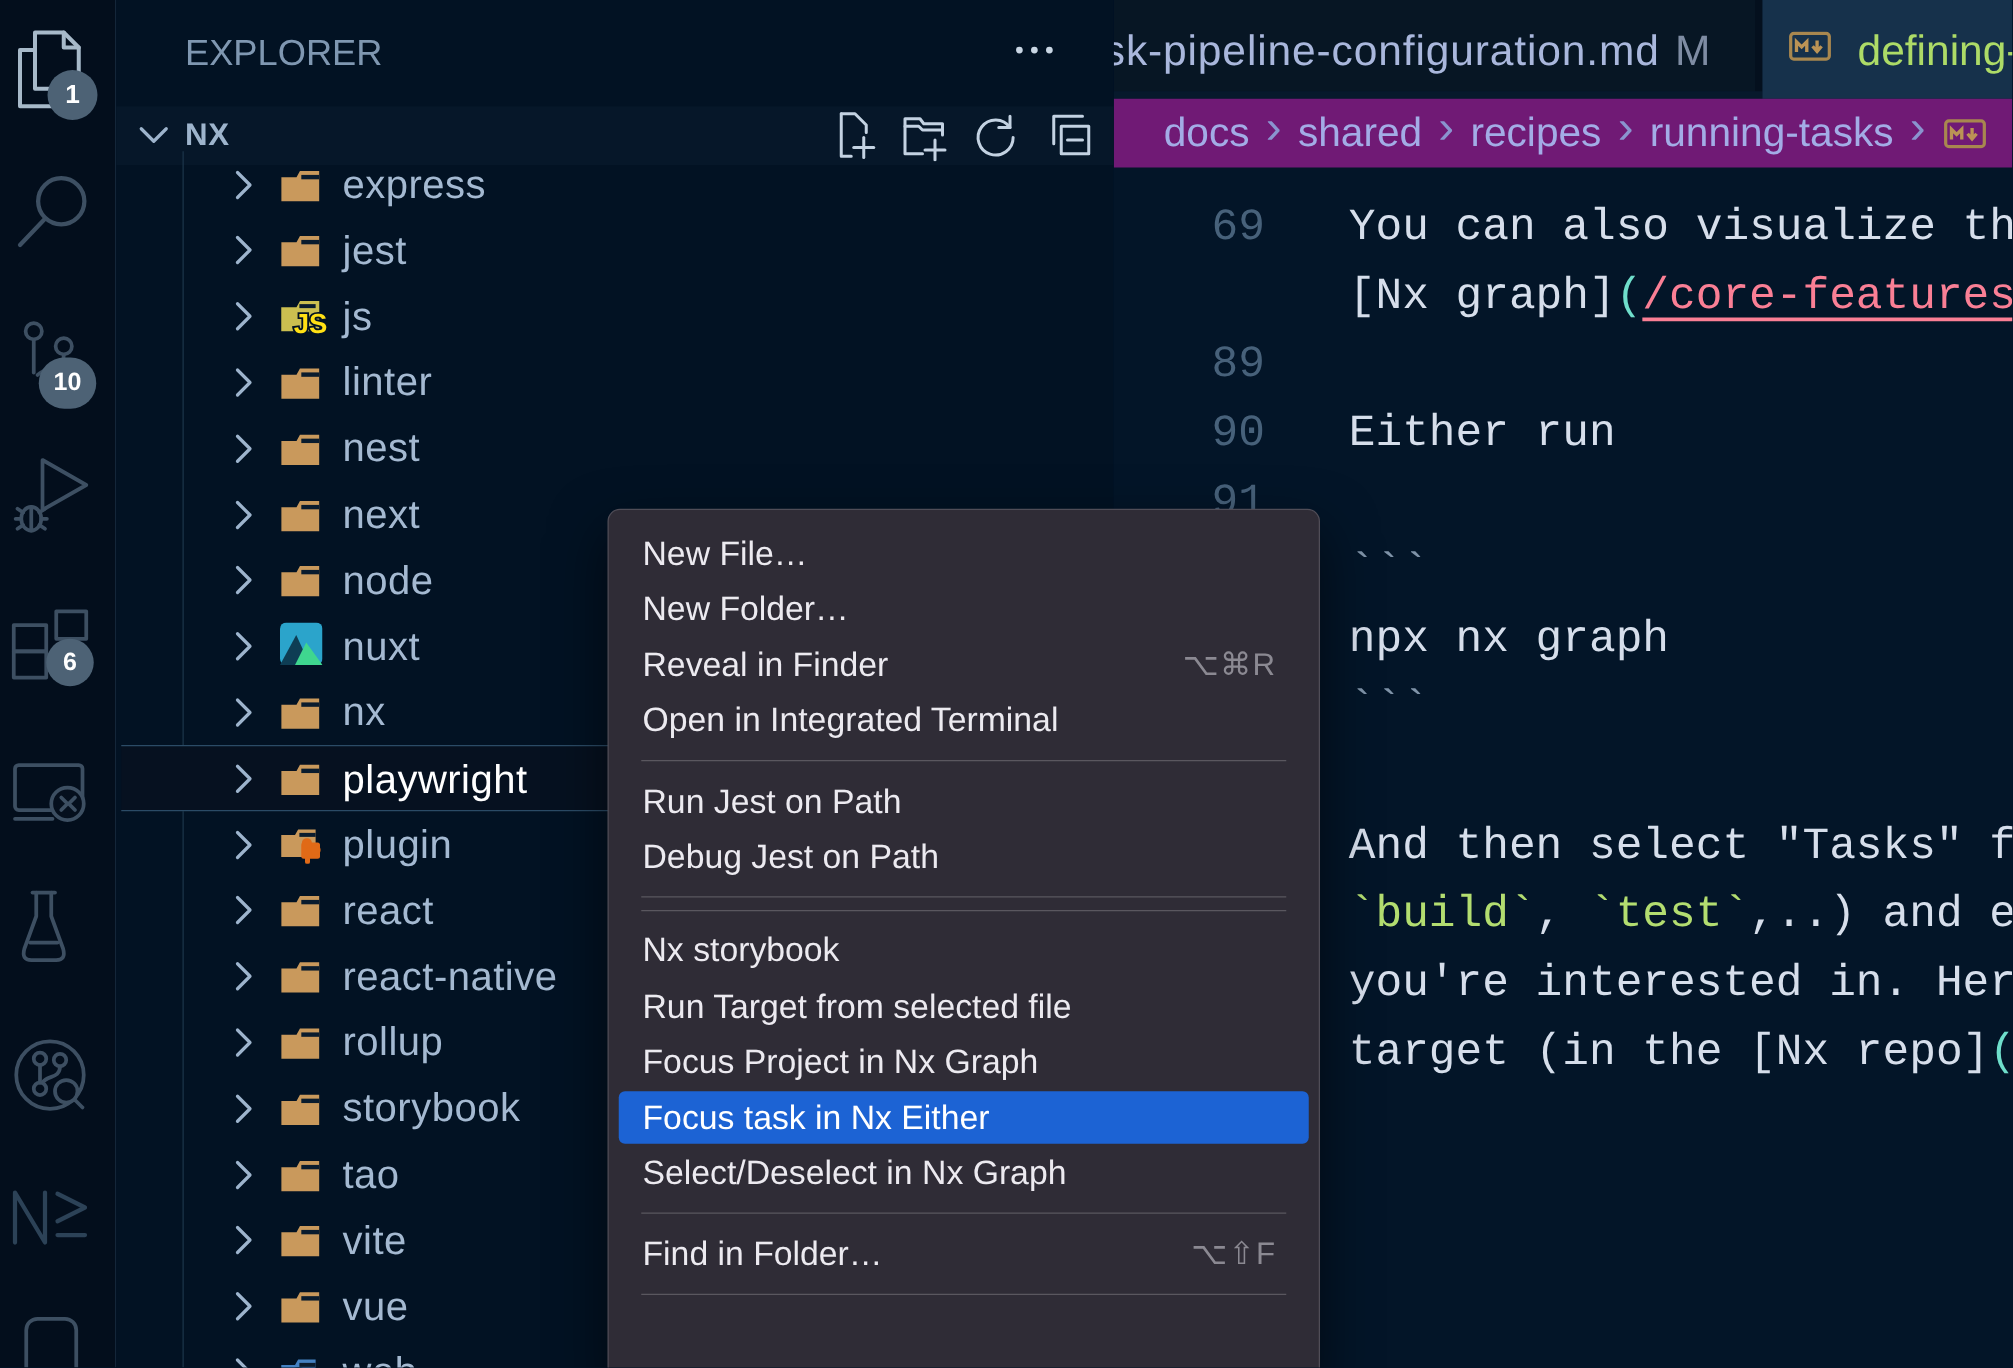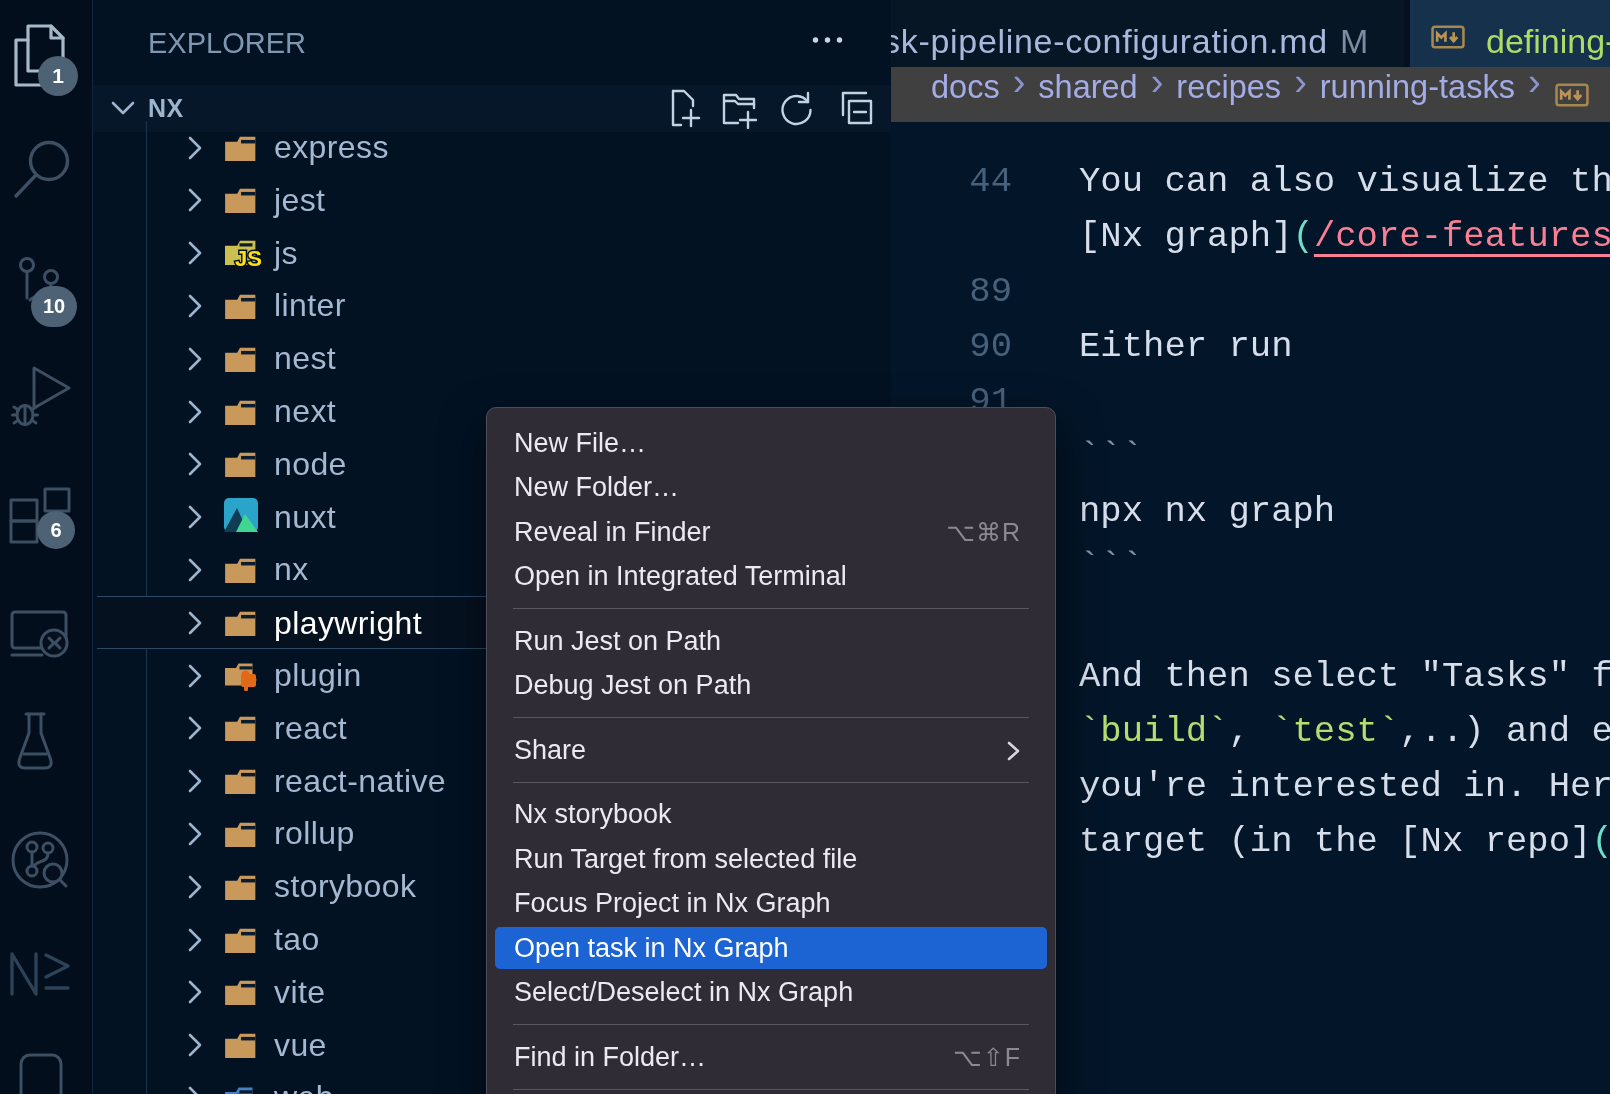--- a/index.html
+++ b/index.html
@@ -24,21 +24,21 @@
   .selrow { background:#061120; border-top:1px solid #2b4b66; border-bottom:1px solid #2b4b66; }
 
   
   #editor { left:891px; top:0; width:719px; height:872px; background:#031528; overflow:hidden; }
   #tabstrip { position:absolute; left:0; top:0; width:719px; height:79px; background:#07192c; }
   #tab1 { position:absolute; left:0; top:0; width:513px; height:73px; background:#071624; overflow:hidden; }
   #tab1 .t { position:absolute; left:-8px; top:21px; font-size:34px; line-height:40px; color:#a9b7dc; white-space:nowrap; letter-spacing:0.7px;}
   #tab1 .m { position:absolute; left:449px; top:21px; font-size:34px; line-height:40px; color:#7e8ca3; }
   #tab2 { position:absolute; left:519px; top:0; width:200px; height:79px; background:#16314b; }
   #tab2 .t { position:absolute; left:76px; top:21px; font-size:34px; line-height:40px; color:#addb67; white-space:nowrap; }
-  #crumbs { position:absolute; left:0; top:67px; width:719px; height:55px; background:#404040; font-size:32.5px; line-height:37px; color:#a3ace6; white-space:nowrap; }
+  #crumbs { position:absolute; left:0; top:79px; width:719px; height:55px; background:#701a75; font-size:32.5px; line-height:53px; color:#a3ace6; white-space:nowrap; }
   #crumbs .s { color:#8a94cf; padding:0 13px; font-size:38px; position:relative; top:-3px; }
   #code { position:absolute; left:0; top:137px; width:719px; height:960px; font-family:"Liberation Mono",monospace; font-size:35.6px; }
   .cl { position:absolute; left:188px; height:55px; line-height:55px; white-space:pre; color:#d6deeb; }
   .ln { position:absolute; left:0; width:121px; height:55px; line-height:55px; text-align:right; color:#47617a; font-family:"Liberation Mono",monospace; }
   .tea { color:#6fdecb; }
   .pnk { color:#fa7f95; text-decoration:underline; text-decoration-thickness:2.5px; text-underline-offset:8px; text-decoration-skip-ink:none; }
   .grn { color:#b3dd70; }
   .gry { color:#7f93a8; }
 
   
@@ -403,21 +403,21 @@
           <svg style="position:absolute;left:21px;top:25px" width="34" height="24" viewBox="0 0 33 23">
             <use href="#mdico"></use>
           </svg>
           <span class="t">defining-</span>
         </div>
     </div>
     <div id="crumbs"><span style="padding-left:40px">docs</span><span class="s">›</span>shared<span class="s">›</span>recipes<span class="s">›</span>running-tasks<span class="s">›</span><svg style="position:absolute;left:664px;top:16px" width="34" height="24" viewBox="0 0 33 23">
           <use href="#mdico"></use>
         </svg></div>
     <div id="code">
-<div class="ln" style="top:16.5px">44</div>
+<div class="ln" style="top:16.5px">69</div>
 <div class="cl" style="top:16.5px">You can also visualize the task graph</div>
 <div class="cl" style="top:71.5px">[Nx graph]<span class="tea">(</span><span class="pnk">/core-features-explore-graph</span></div>
 <div class="ln" style="top:126.5px">89</div>
 <div class="ln" style="top:181.5px">90</div>
 <div class="cl" style="top:181.5px">Either run</div>
 <div class="ln" style="top:236.5px">91</div>
 <div class="cl gry" style="top:291.5px">```</div>
 <div class="cl" style="top:346.5px">npx nx graph</div>
 <div class="cl gry" style="top:401.5px">```</div>
 <div class="cl" style="top:511.5px">And then select "Tasks" from the</div>
@@ -436,26 +436,23 @@
 
   <div id="menu" class="abs">
     <div class="mi">New File…</div>
     <div class="mi">New Folder…</div>
     <div class="mi">Reveal in Finder<span class="sc">⌥⌘R</span></div>
     <div class="mi">Open in Integrated Terminal</div>
     <div class="sep"></div>
     <div class="mi">Run Jest on Path</div>
     <div class="mi">Debug Jest on Path</div>
     <div class="sep"></div>
-    <div class="mi">Share<svg style="position:absolute;right:34px;top:13px" width="14" height="20">
-          <polyline points="2,2 11,10 2,18" fill="none" stroke="#d8d6dc" stroke-width="2.6" stroke-linecap="round" stroke-linejoin="round"></polyline>
-        </svg></div>
     <div class="sep"></div>
     <div class="mi">Nx storybook</div>
     <div class="mi">Run Target from selected file</div>
     <div class="mi">Focus Project in Nx Graph</div>
-    <div class="mi mihot"><div class="hotwrap"></div><span style="position:relative">Open task in Nx Graph</span></div>
+    <div class="mi mihot"><div class="hotwrap"></div><span style="position:relative">Focus task in Nx Either</span></div>
     <div class="mi">Select/Deselect in Nx Graph</div>
     <div class="sep"></div>
     <div class="mi">Find in Folder…<span class="sc">⌥⇧F</span></div>
     <div class="sep"></div>
   </div>
 </div>
 
 </body></html>

